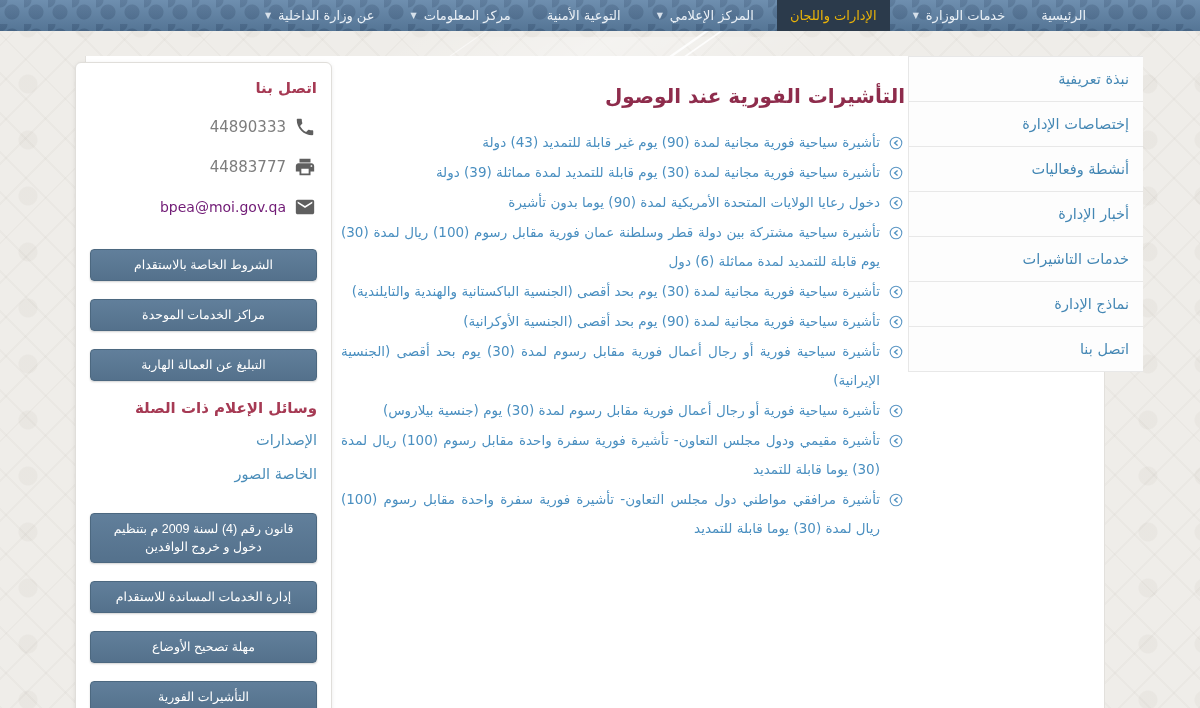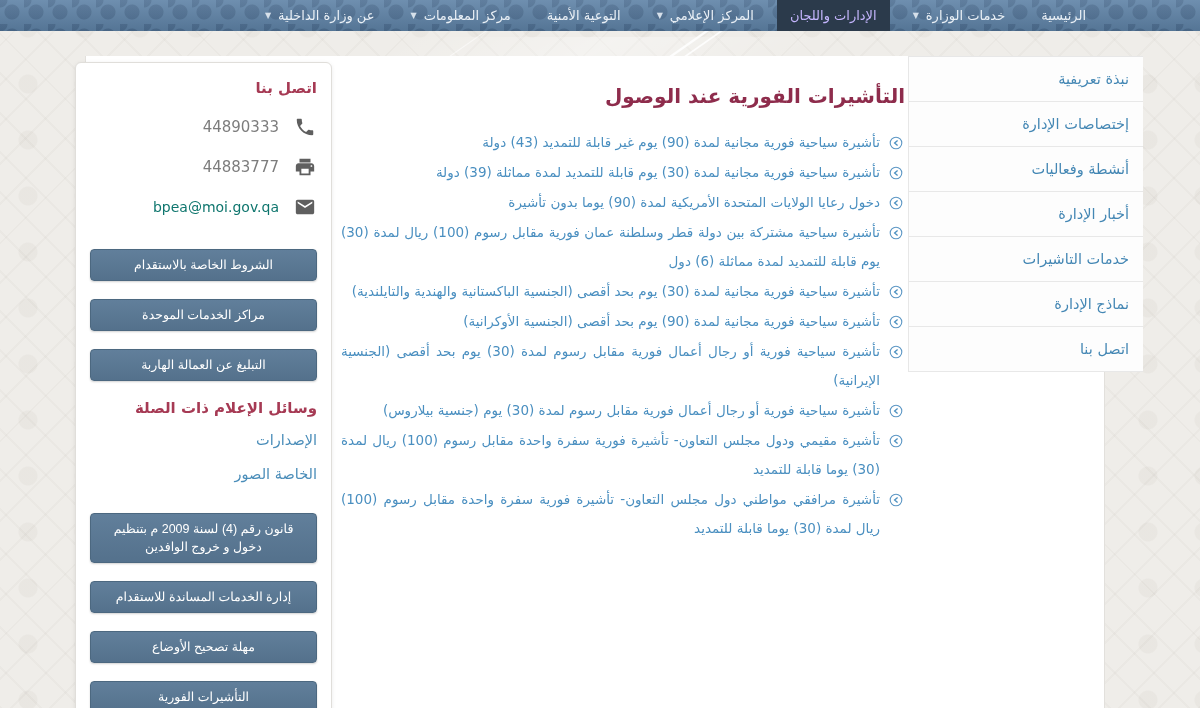--- a/index.html
+++ b/index.html
@@ -28,21 +28,21 @@
     display:flex; align-items:stretch;
     padding-right:96px;
     z-index:5;
   }
   .nav-item {
     display:flex; align-items:center; gap:7px;
     padding:0 13px; margin:0 5px;
     color:#eaf0f6; font-size:13px; white-space:nowrap; cursor:pointer;
   }
   .nav-item.active {
-    background:#2b3a4b; color:#c4b5fd;
+    background:#2b3a4b; color:#eab308;
   }
   .nav-caret { font-size:8px; color:#d6e0ea; line-height:1; }
 
   
   .banner {
     position:absolute; top:31px; left:85px; width:1020px; height:25px;
     background:linear-gradient(100deg,
       #0e2441 0%, #16365e 12%, #27517f 26%, #45790f0 38%,
       #4a80b8 40%, #6e9cc9 50%, #33608f 62%, #27496e 74%, #3a6d9f 88%, #2c5580 100%);
     overflow:hidden; z-index:4;
@@ -107,26 +107,26 @@
     box-shadow:0 1px 4px rgba(0,0,0,0.08);
     direction:rtl;
     padding:16px 14px;
     z-index:7;
   }
   .card-header {
     color:#a63a54; font-size:15px; font-weight:bold;
     text-align:right; margin-bottom:10px;
   }
   .contact-row {
-    display:flex; align-items:center; gap:14px;
+    display:flex; align-items:center; gap:7px;
     height:40px; padding-left:4px;
   }
   .contact-row .c-icon { flex:0 0 24px; display:flex; justify-content:center; }
   .contact-value { color:#7d7d7d; font-size:15px; direction:ltr; }
-  .contact-value.email { color:#0f766e; font-size:14px; cursor:pointer; }
+  .contact-value.email { color:#701a75; font-size:14px; cursor:pointer; }
 
   .btn {
     display:flex; align-items:center; justify-content:center;
     width:100%; min-height:32px;
     margin:0 0 18px 0; padding:6px 8px;
     background:linear-gradient(#617f9b, #54718c);
     border:1px solid #4c6880; border-radius:4px;
     color:#ffffff; font-size:12.5px; line-height:18px; text-align:center;
     cursor:pointer; box-shadow:0 1px 2px rgba(0,0,0,0.18);
   }

